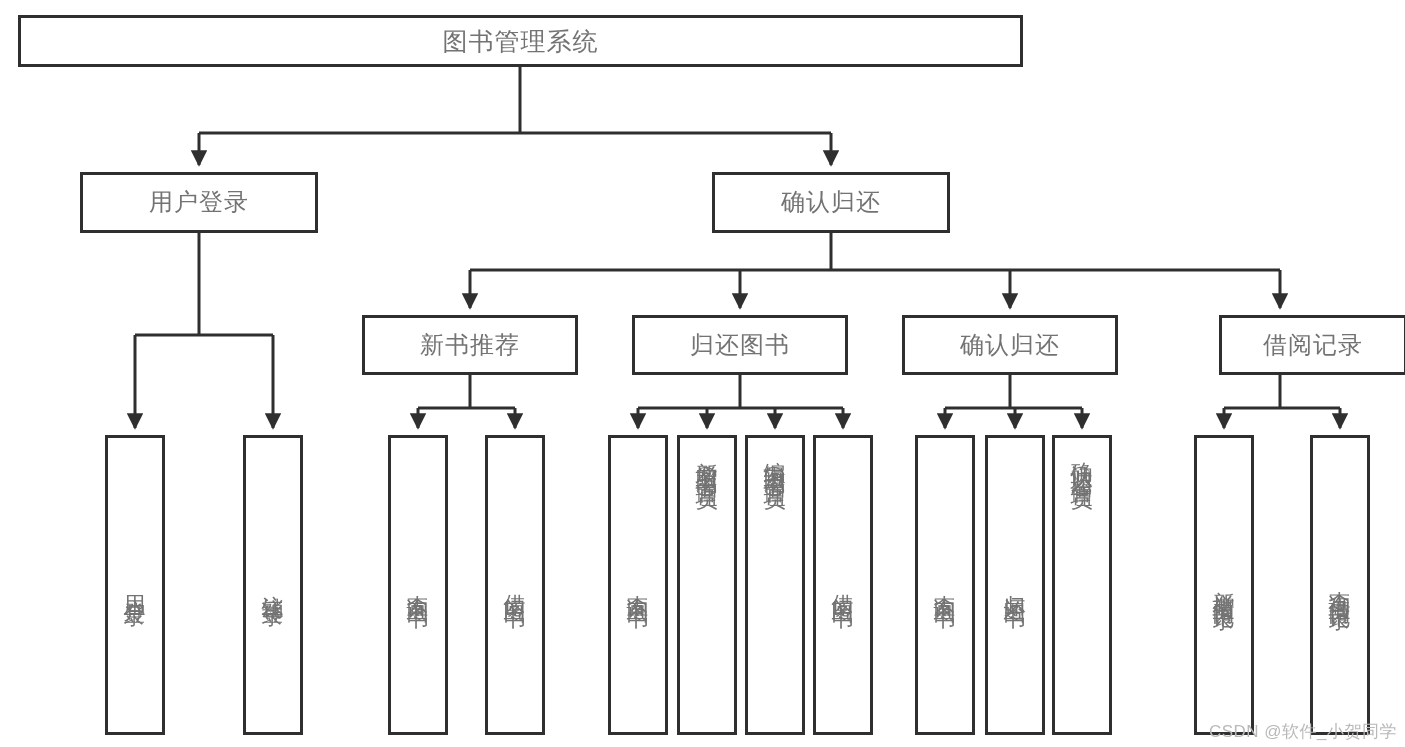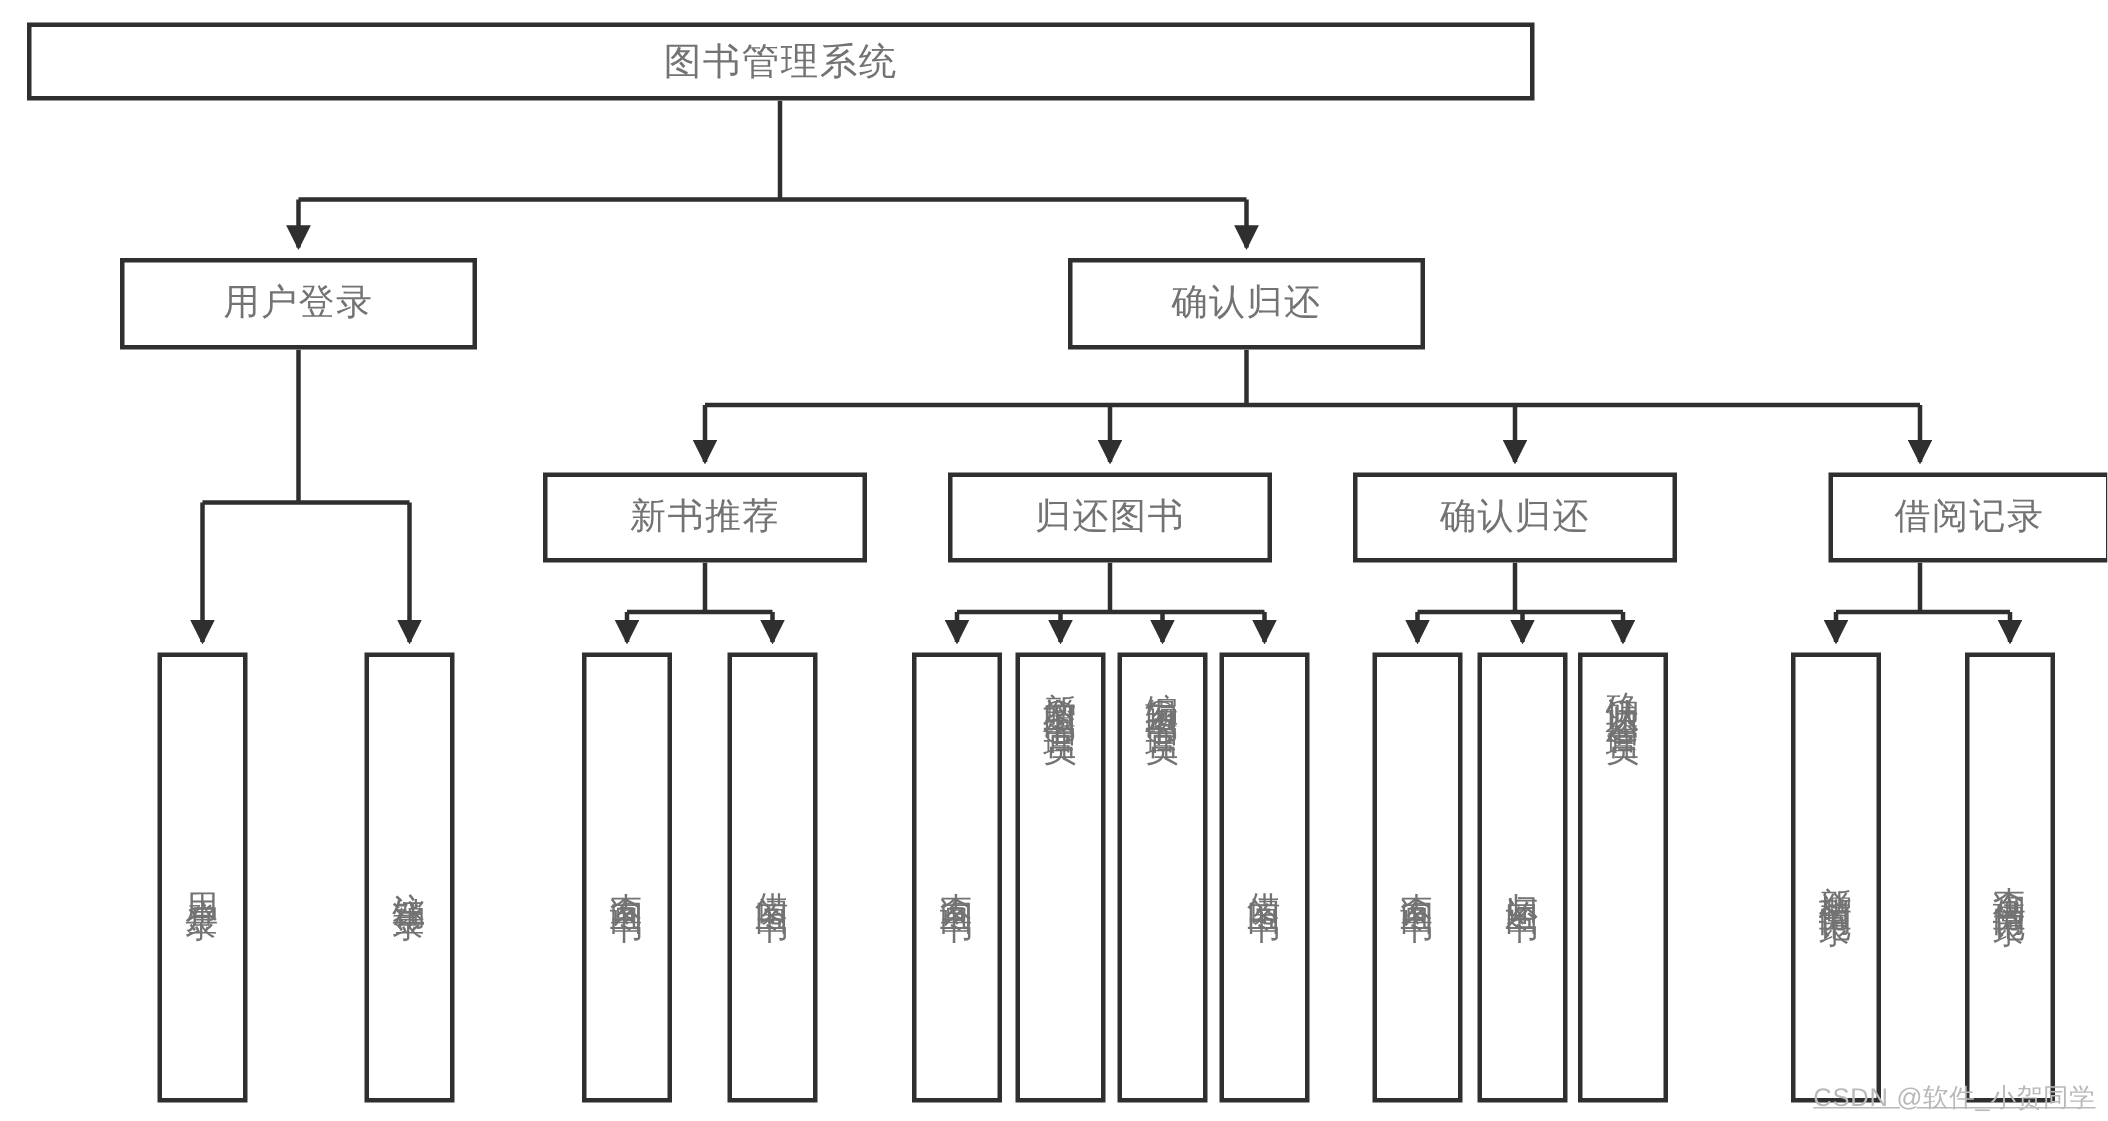--- a/index.html
+++ b/index.html
@@ -73,21 +73,20 @@
   }
   #watermark {
     position: absolute;
     right: 8px;
     bottom: 4px;
     font-size: 17px;
     color: #b9b9b9;
     letter-spacing: 0.5px;
     z-index: 5;
     white-space: nowrap;
-    text-decoration: underline;
   }
 </style>
 </head>
 <body>
 
 <div id="canvas">
 
   <svg id="edges" viewBox="0 0 1405 747" xmlns="http://www.w3.org/2000/svg">
     <defs>
       <marker id="arrow" viewBox="0 0 10 10" refX="9" refY="5" markerWidth="5.5" markerHeight="5.5" orient="auto-start-reverse">

